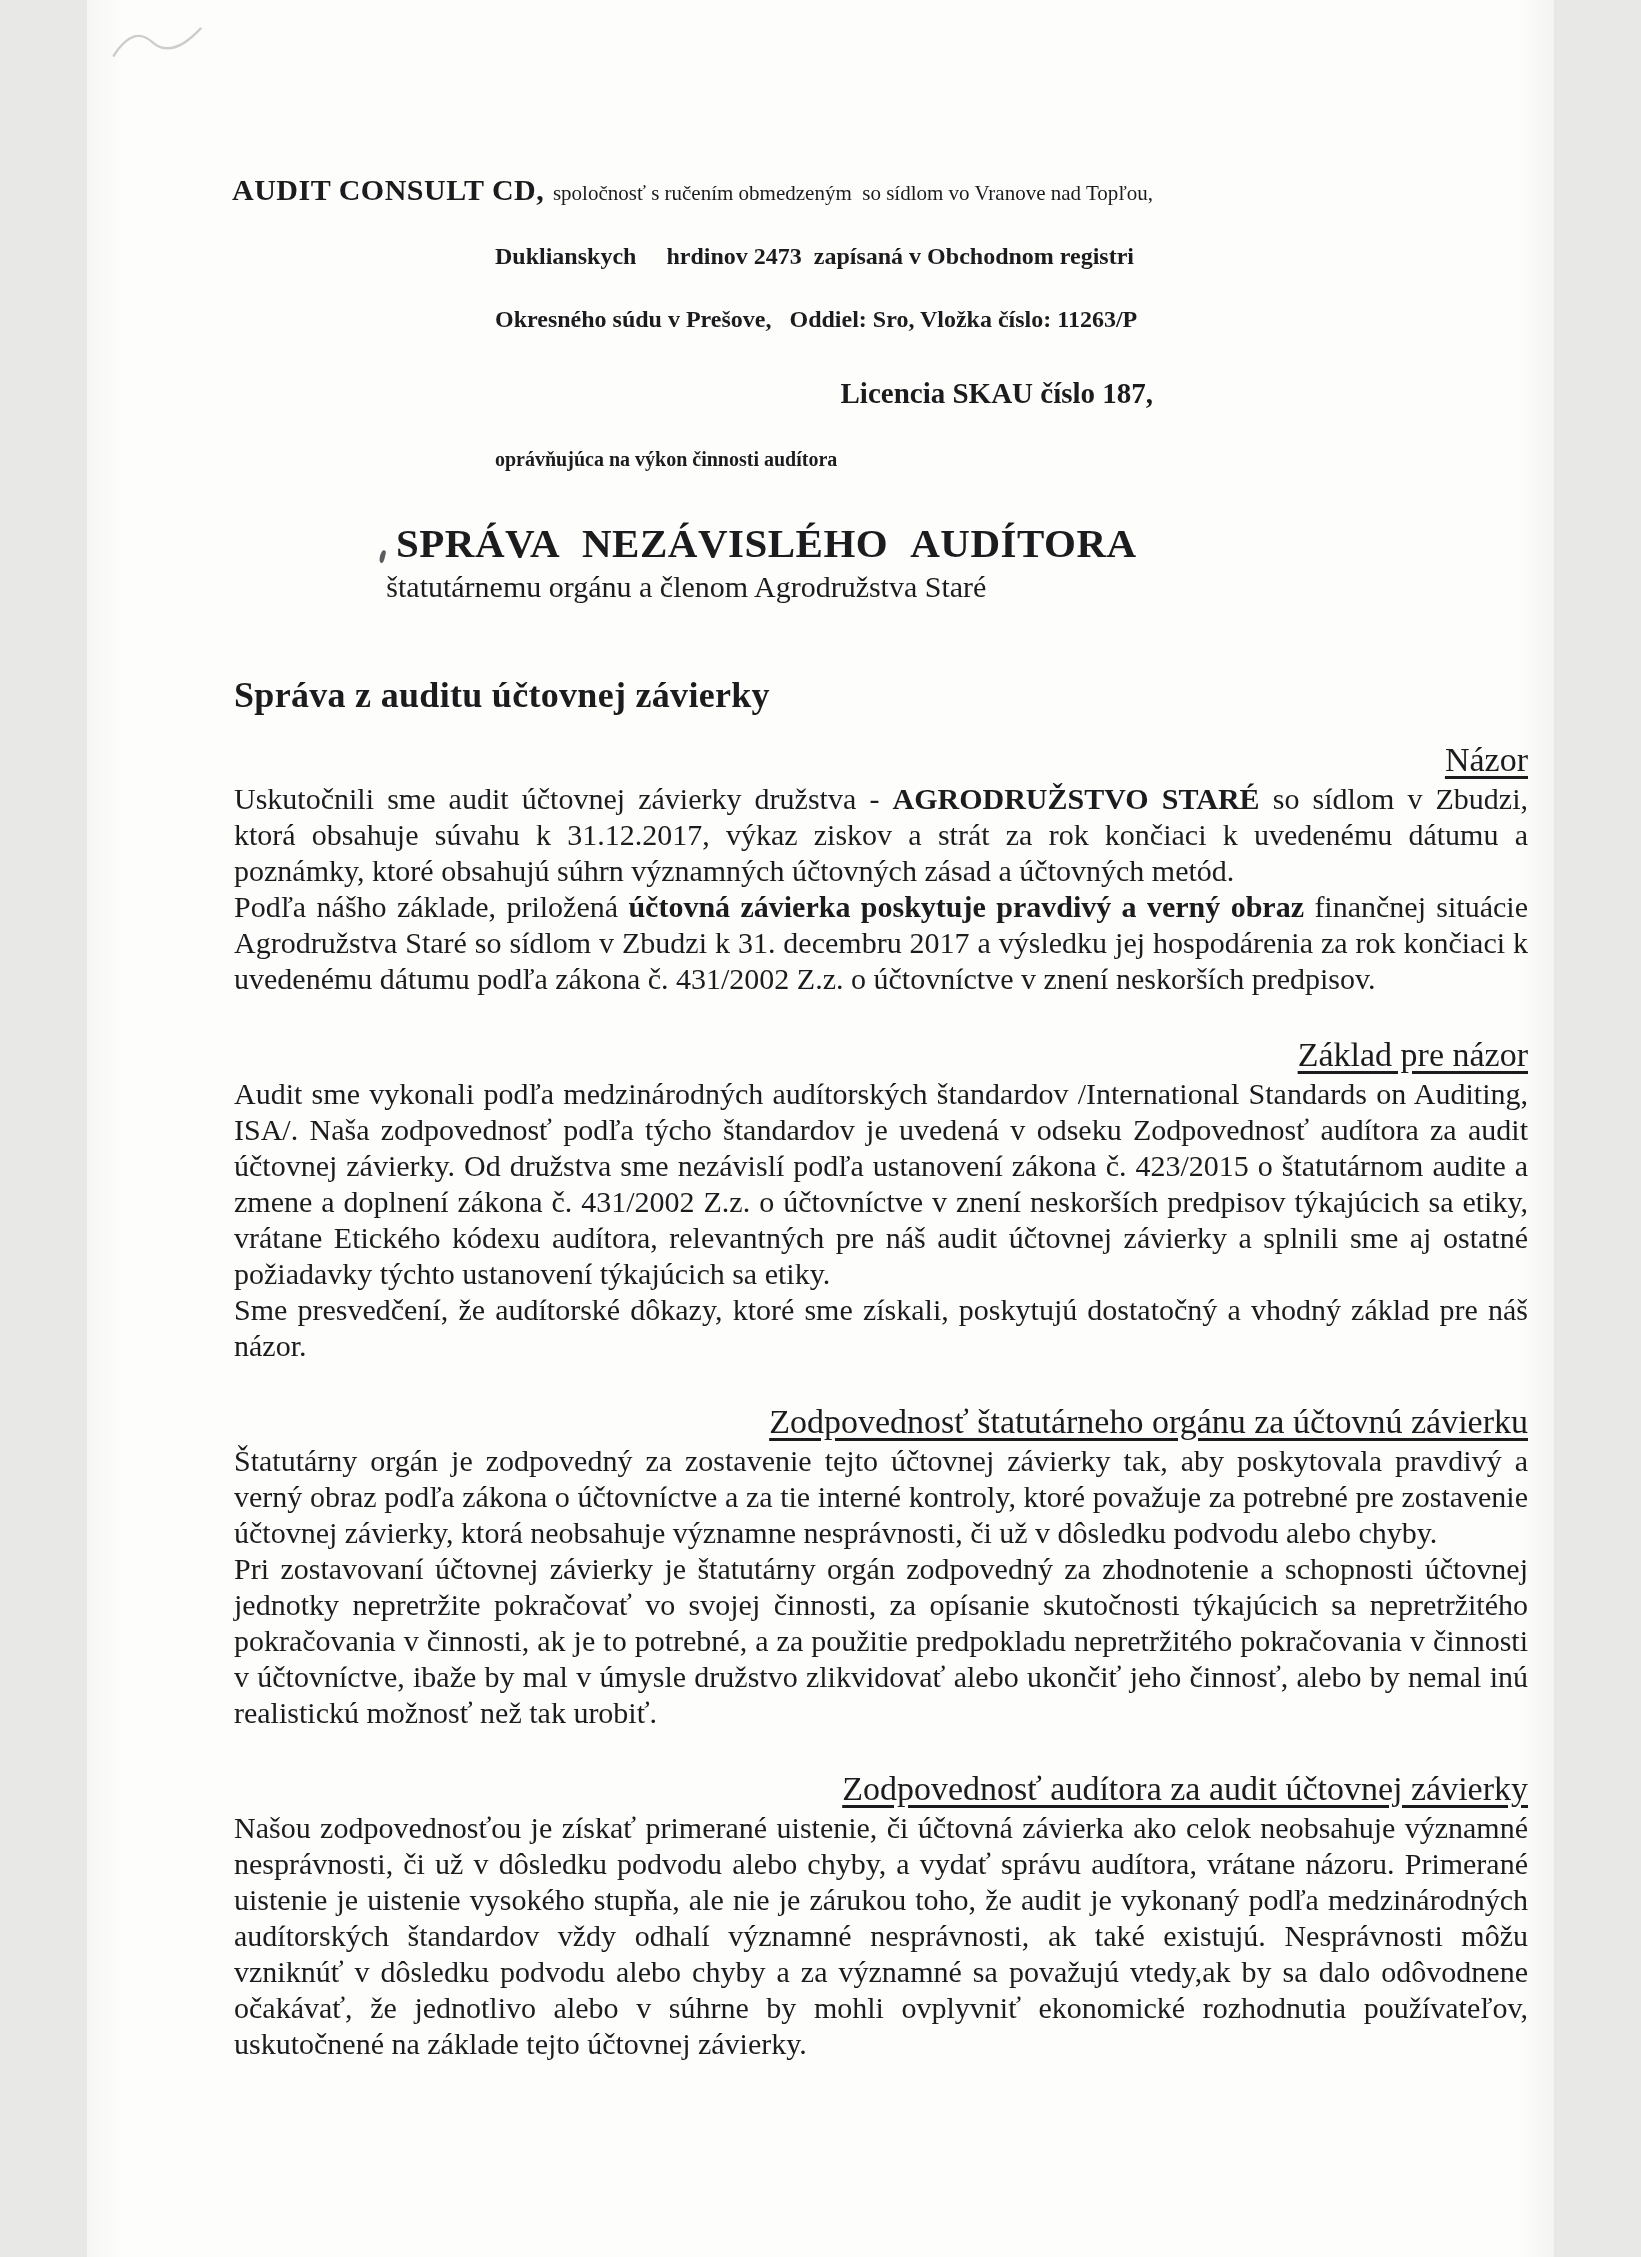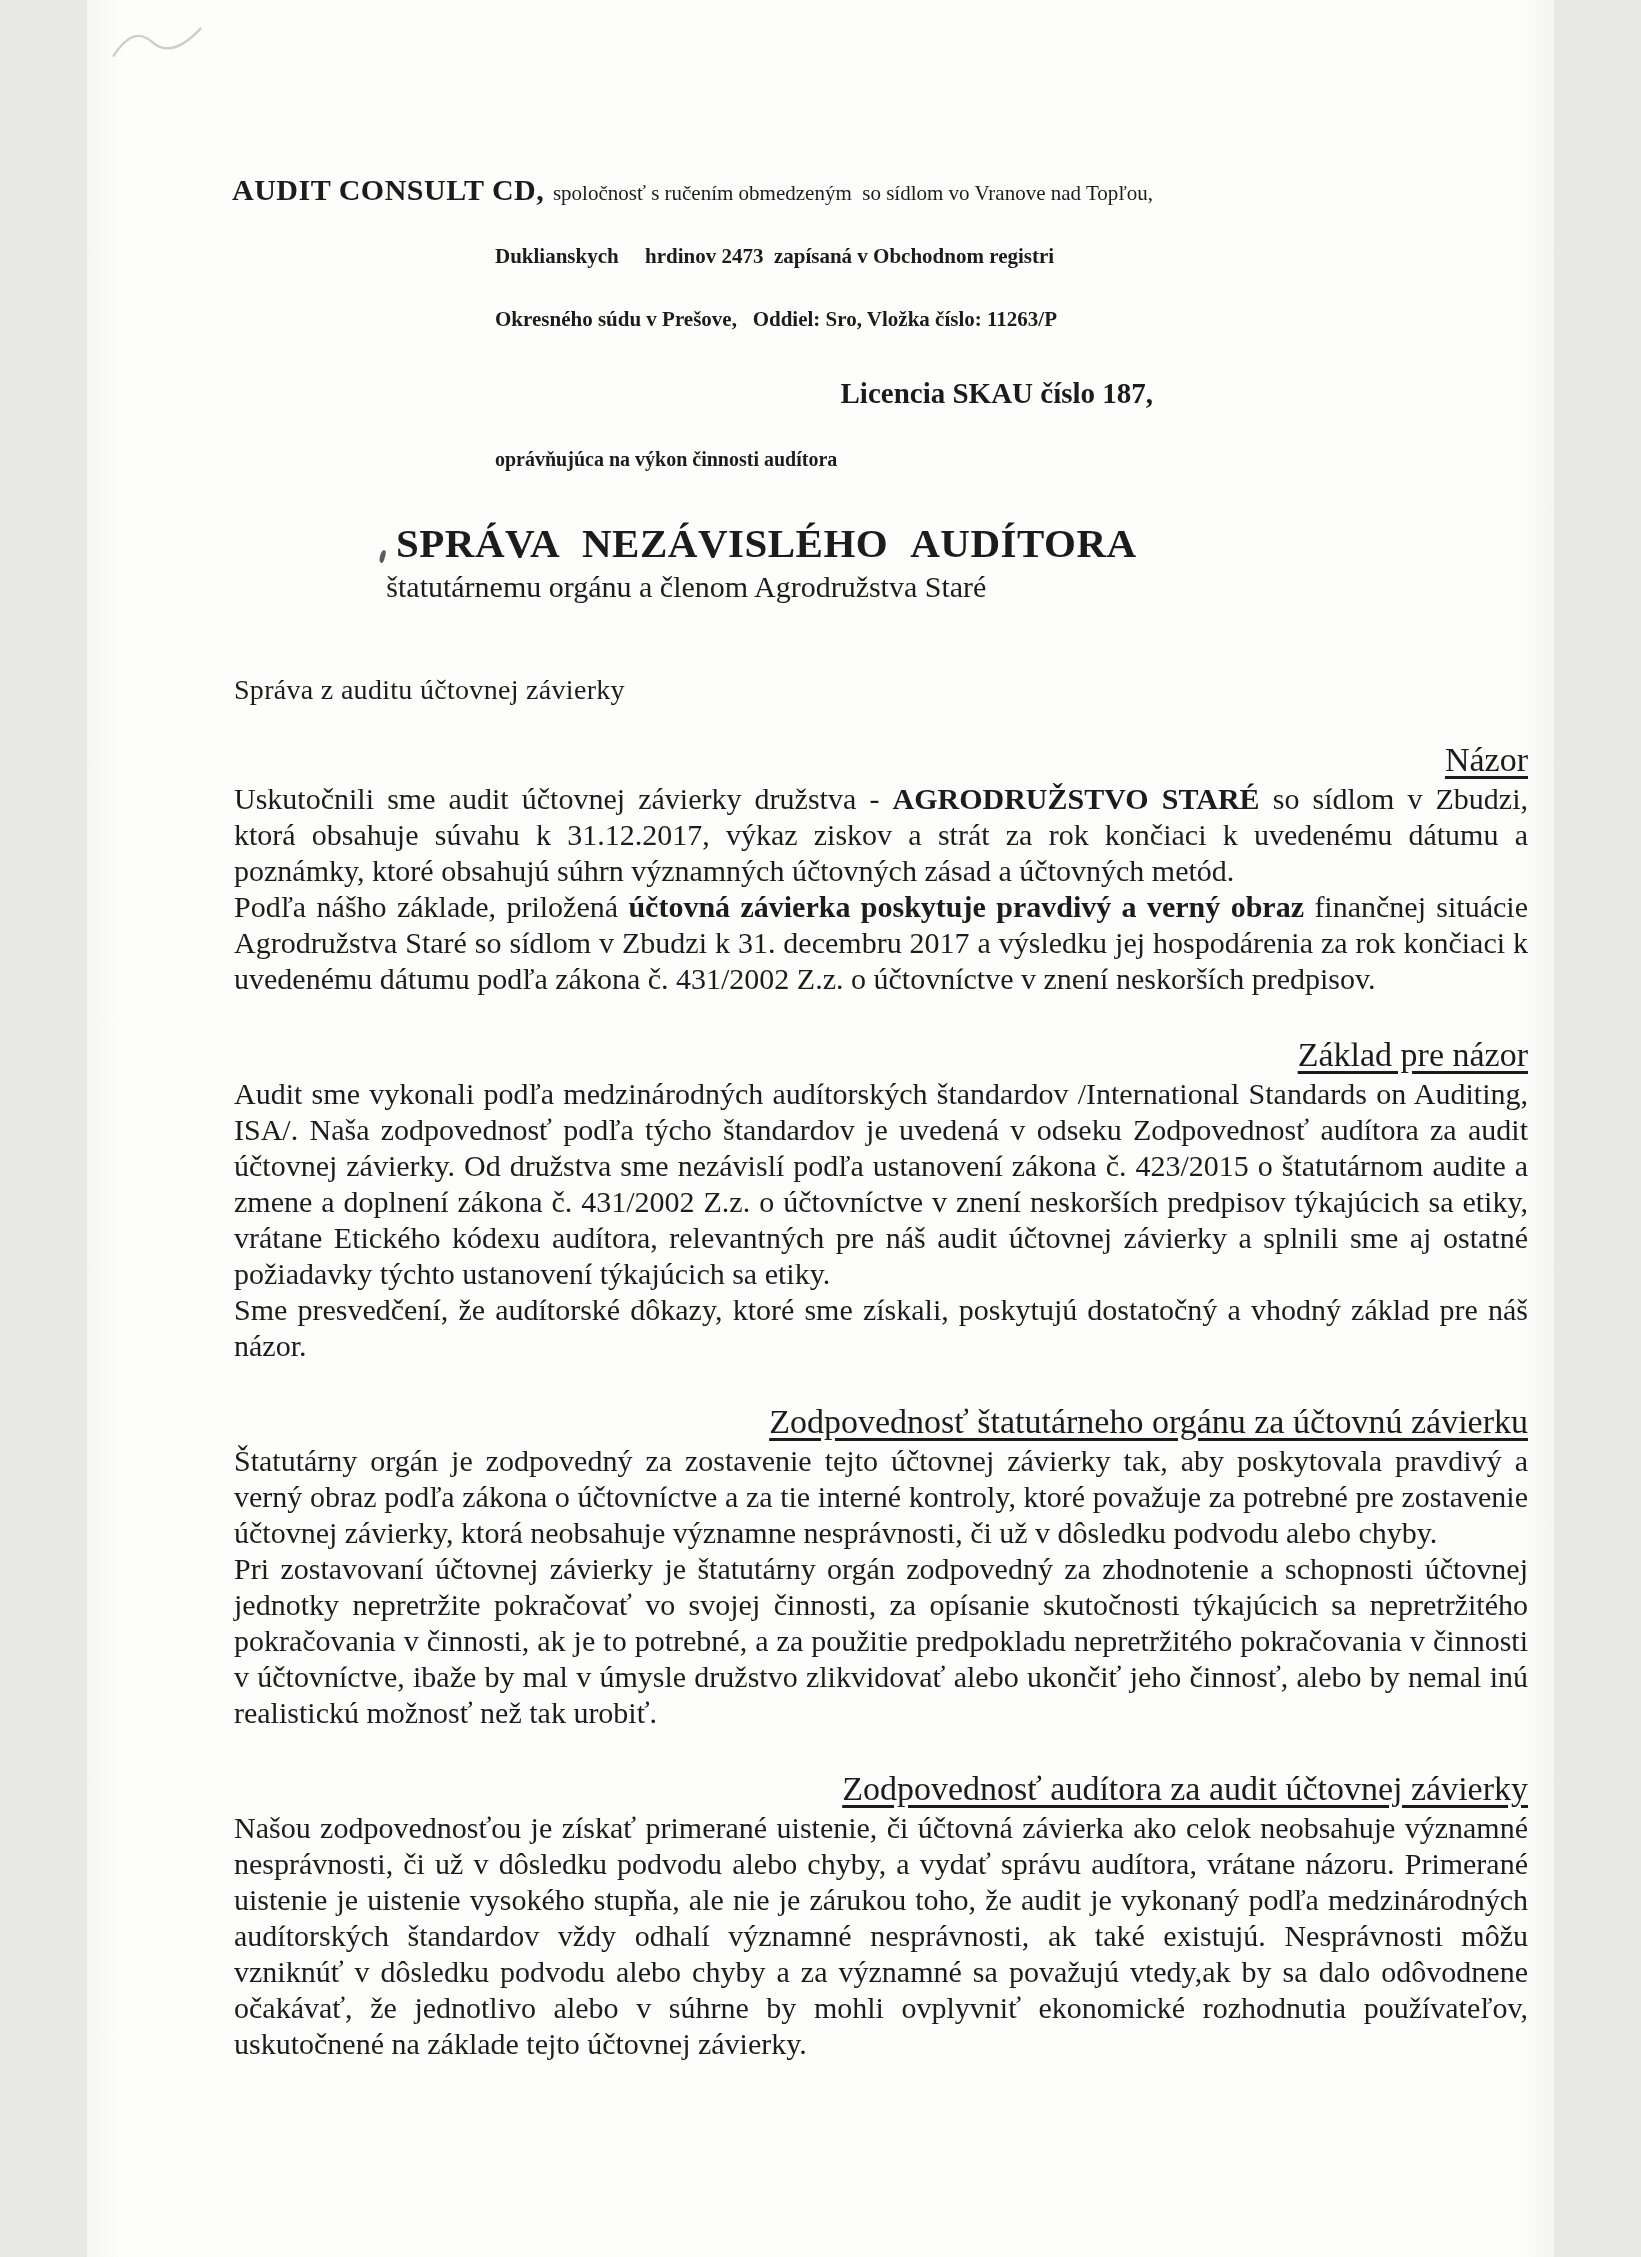--- a/index.html
+++ b/index.html
@@ -11,30 +11,30 @@
     background:linear-gradient(90deg,#f6f6f4 0,#fdfdfc 2.5%,#fdfdfc 97.5%,#f4f4f2 100%);
     font-family:"Liberation Serif","DejaVu Serif",serif;
     color:#1c1c1e;
     overflow:hidden;
   }
   
   .letterhead{position:absolute;top:137px;left:145px;white-space:pre;}
   .lh-row{display:flex;align-items:baseline;}
   .lh-name{font-size:30px;font-weight:bold;letter-spacing:0.5px;}
   .lh-desc{font-size:21px;font-weight:normal;margin-left:8.7px;}
-  .lh-sub{margin-left:263px;font-size:21px;font-weight:bold;line-height:27px;}
+  .lh-sub{margin-left:263px;font-size:24px;font-weight:bold;line-height:27px;}
   .lh-licence{margin-left:263px;font-size:29px;font-weight:bold;margin-top:6.8px;line-height:35px;text-align:right;}
   .lh-licnote{margin-left:263px;font-size:20px;font-weight:bold;line-height:25px;}
   
   .title-block{position:absolute;top:521px;left:309px;}
   .doc-title{font-size:41px;font-weight:bold;word-spacing:13.5px;letter-spacing:0.5px;line-height:44px;}
   .doc-subtitle{font-size:30px;line-height:37px;margin-top:2.9px;margin-left:-9.7px;}
   .ink-smudge{position:absolute;left:-16.4px;top:29px;width:4.8px;height:12.6px;background:#3f3f42;border-radius:60% 40% 50% 60%;transform:rotate(14deg);opacity:.85;}
   
-  .report-heading{position:absolute;top:674px;left:147px;font-size:28px;font-weight:normal;letter-spacing:0.3px;}
+  .report-heading{position:absolute;top:674px;left:147px;font-size:36px;font-weight:bold;letter-spacing:0.3px;}
   
   .body-content{position:absolute;top:739px;left:147px;width:1294px;font-size:30px;line-height:36px;text-align:justify;}
   .section-heading{font-size:34px;line-height:42px;text-decoration:underline;text-underline-offset:4.8px;text-align:right;}
   .section + .section .section-heading{margin-top:37px;}
   .body-par{margin:0;}
   .body-par .b{font-weight:bold;}
   
   .pen-mark{position:absolute;left:21px;top:19.3px;opacity:.75;}
 </style>
 </head>

